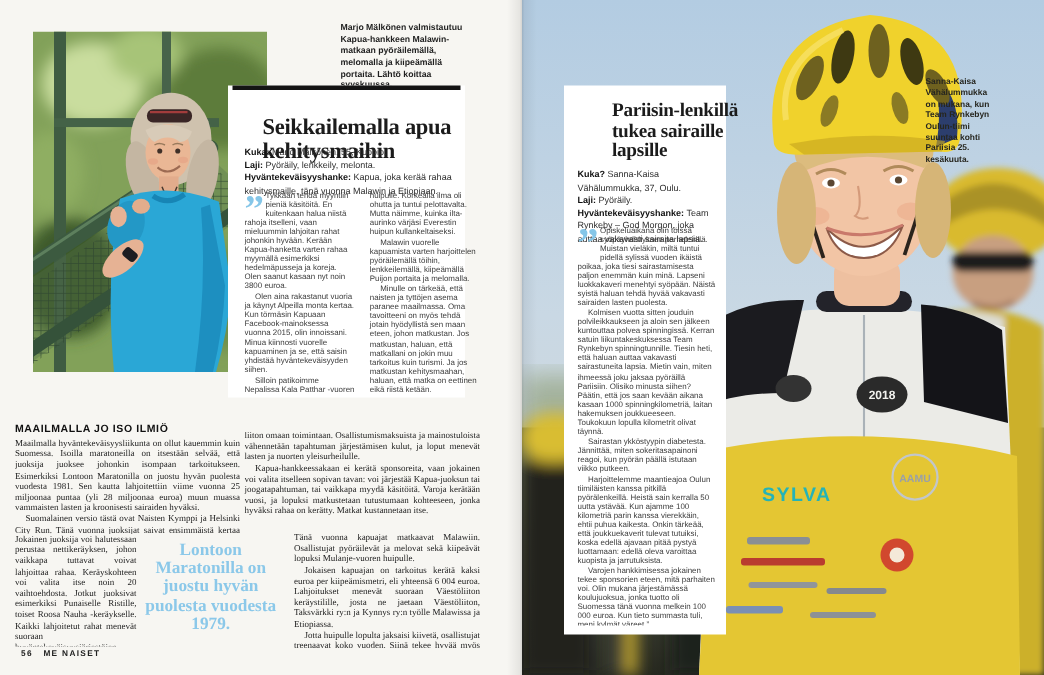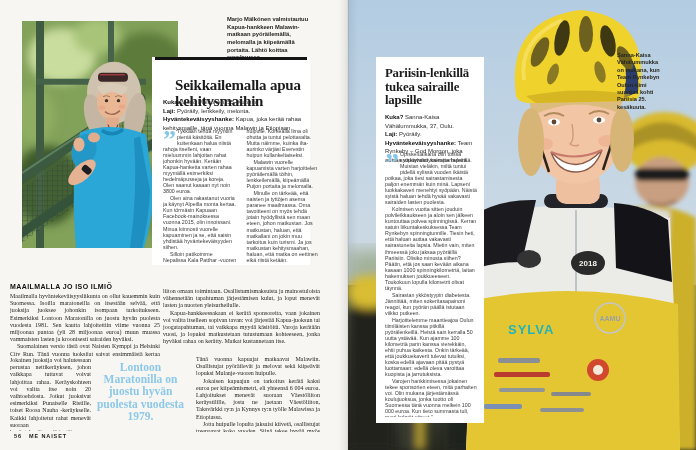--- a/index.html
+++ b/index.html
@@ -35,21 +35,21 @@
               color:#8bc8e9;text-align:center;}
   .w-c2-wide{left:163px;top:288px;width:157px;height:67px;}
   .w-c2-narrow{left:196px;top:356px;width:124px;height:76px;}
   .folio{left:14px;top:434px;font:700 5.5px/1 "Liberation Sans",sans-serif;
          letter-spacing:.9px;color:#222;}
   .folio .num{margin-right:7px;}
 
   
   .photo-right{left:348px;top:0;width:348px;height:450px;}
   .right-box{left:376px;top:57px;width:108px;height:366px;background:#ffffff;}
-  .right-title{left:385px;top:67px;width:95px;font:700 12.8px/1.06 "Liberation Serif",serif;
+  .right-title{left:408px;top:67px;width:95px;font:700 12.8px/1.06 "Liberation Serif",serif;
                letter-spacing:-.2px;color:#1b1b1b;}
   .right-facts{left:385px;top:113px;width:92px;}
   .right-body{left:385px;top:151px;width:92px;height:266px;}
   .right-caption{left:617px;top:52px;width:46px;font:700 5.6px/1.32 "Liberation Sans",sans-serif;color:#26261f;}
   .gutter{left:338px;top:0;width:20px;height:450px;pointer-events:none;
           background:linear-gradient(90deg,rgba(0,0,0,0) 0%,rgba(0,0,0,.07) 42%,rgba(0,0,0,.14) 50%,rgba(0,0,0,.06) 58%,rgba(0,0,0,0) 100%);}
 </style>
 </head>
 <body>
 

